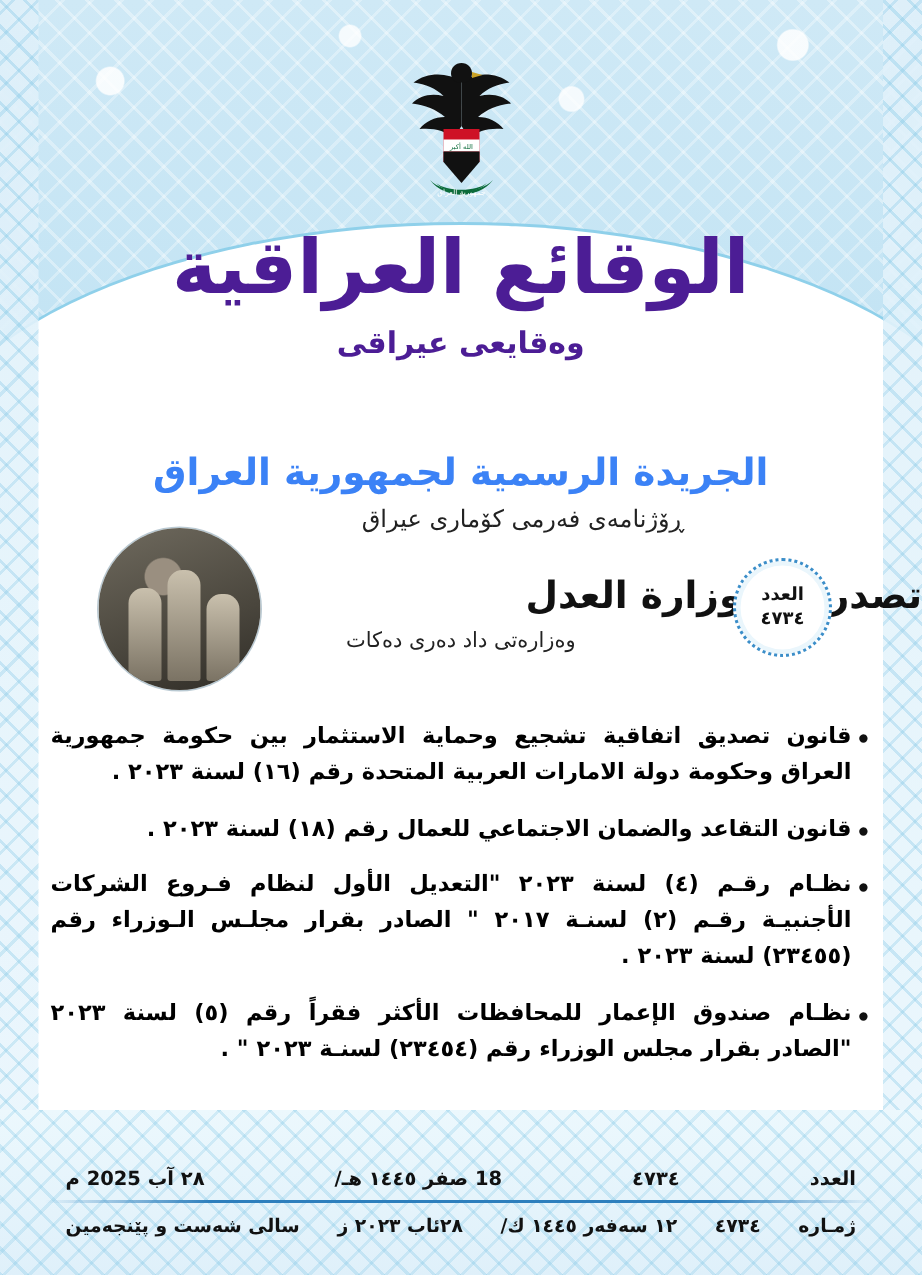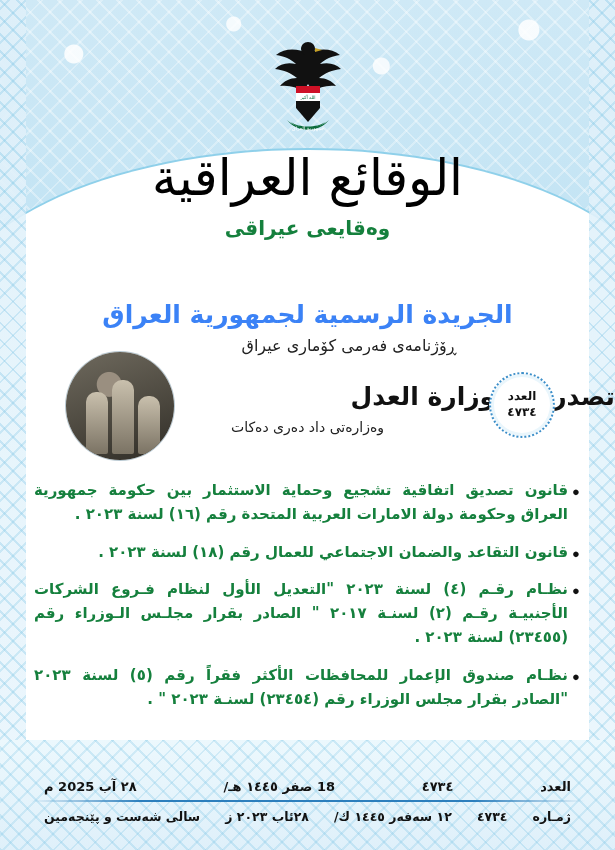--- a/index.html
+++ b/index.html
@@ -89,32 +89,32 @@
     position: absolute;
     top: 150px;
     left: 0;
     width: 615px;
     text-align: center;
     z-index: 6;
   }
   .title-ar {
     font-family: "DejaVu Sans", sans-serif;
     font-size: 50px;
-    font-weight: normal;
-    color: #000000;
+    font-weight: bold;
+    color: #4c1d95;
     letter-spacing: 0px;
     line-height: 1.15;
     text-shadow: 0 1px 0 #ffffff;
   }
   .title-ku {
     margin-top: 8px;
     font-family: "DejaVu Sans", sans-serif;
     font-size: 20px;
     font-weight: bold;
-    color: #15803d;
+    color: #4c1d95;
   }
 
   .sub1 {
     position: absolute;
     top: 300px;
     width: 615px;
     text-align: center;
     font-family: "DejaVu Sans", sans-serif;
     font-size: 25px;
     font-weight: bold;
@@ -235,21 +235,21 @@
     text-align: center;
     color: #111;
     font-size: 13px;
     line-height: 1;
   }
   .item-text {
     flex: 1 1 auto;
     font-family: "DejaVu Sans", sans-serif;
     font-size: 15px;
     font-weight: bold;
-    color: #15803d;
+    color: #000000;
     line-height: 1.62;
     text-align: justify;
     text-align-last: right;
     letter-spacing: 0.2px;
   }
 
   
   .footer {
     position: absolute;
     bottom: 24px;

